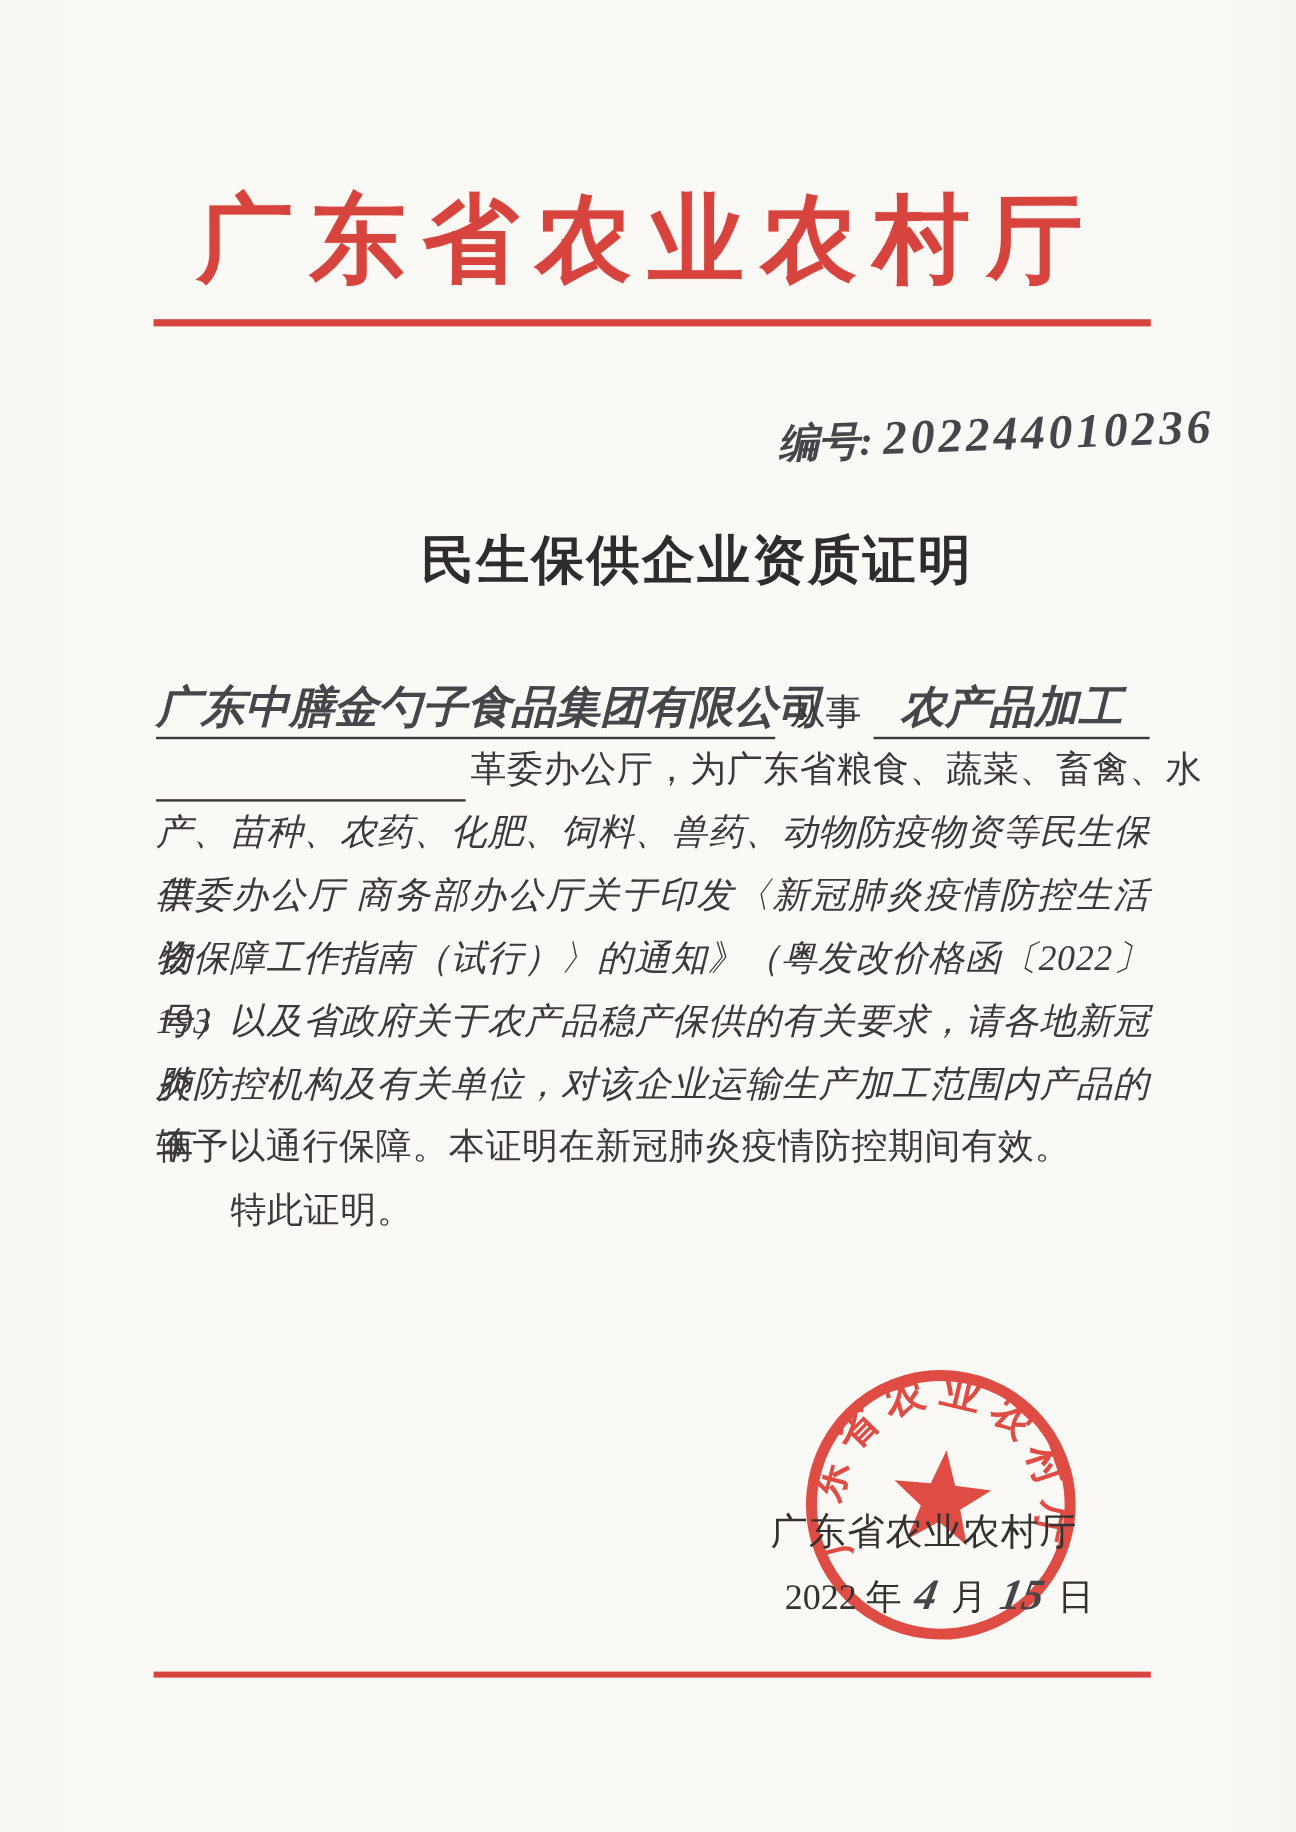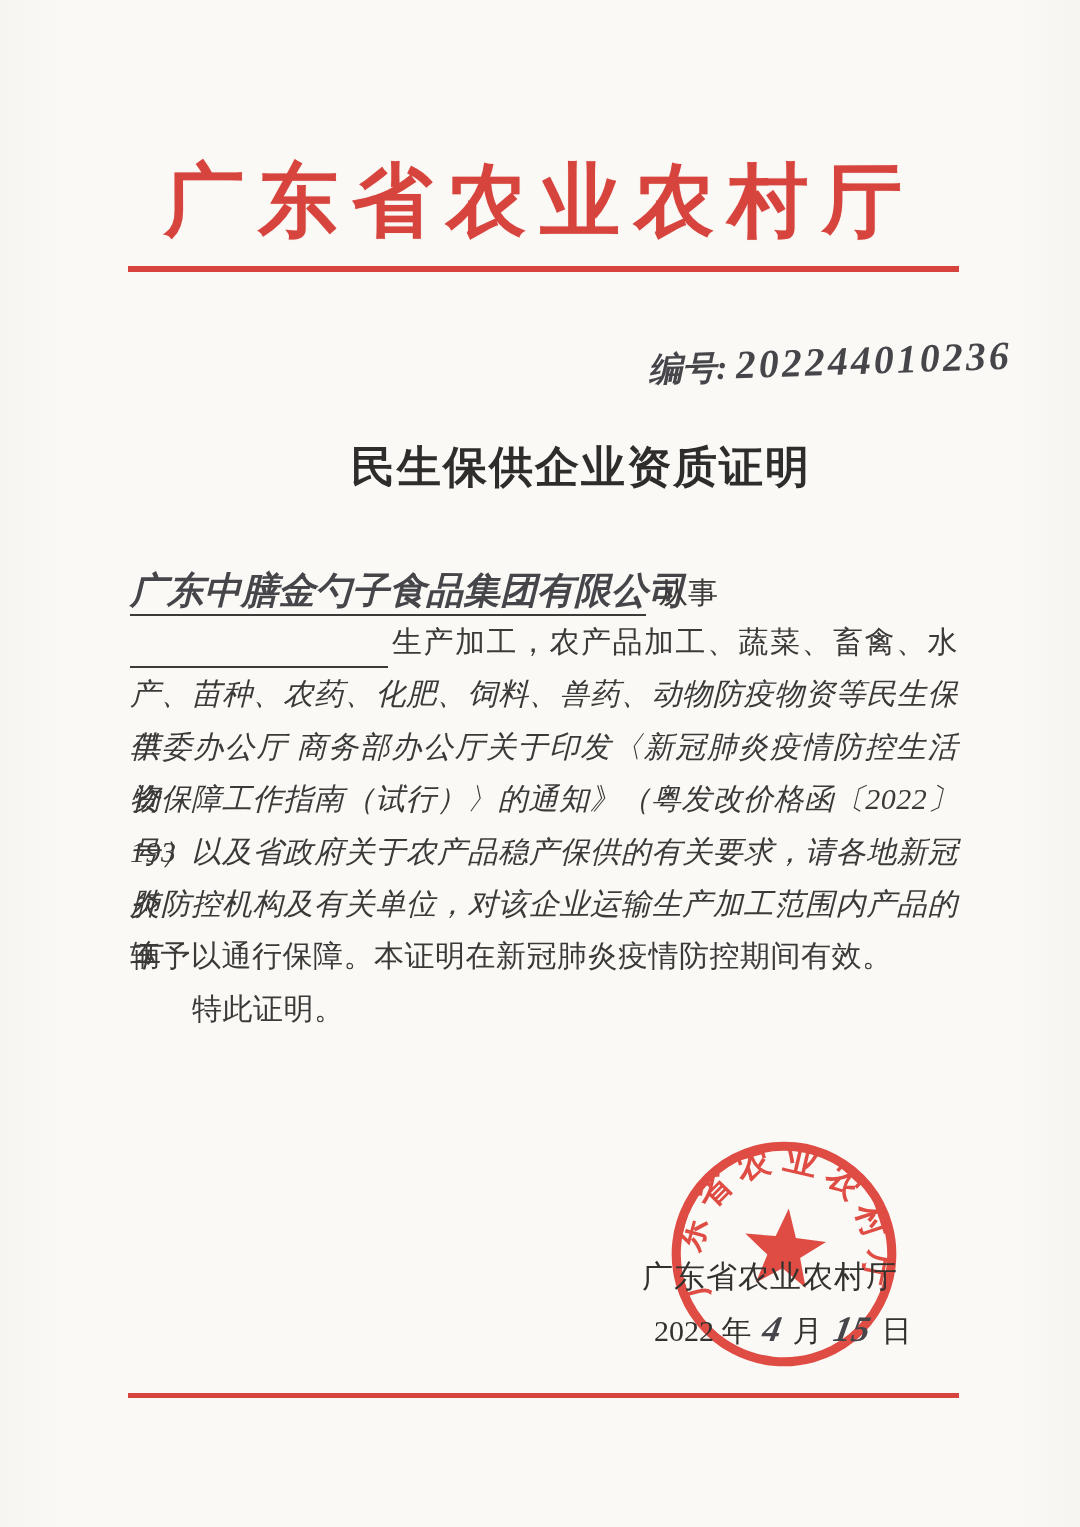--- a/index.html
+++ b/index.html
@@ -145,25 +145,26 @@
     <span class="hw-num">202244010236</span>
   </div>
 
   <div class="doc-title">民生保供企业资质证明</div>
 
   <div class="body-block">
 
     <div class="fill-row">
       <span class="blank company-blank hw">广东中膳金勺子食品集团有限公司</span>
       <span class="engages">从事</span>
+      <span class="blank business-blank hw">农产品加工</span>
     </div>
 
     <div class="bline lead-blank">
       <span class="blank-short"></span>
-      <span class="after-blank">生产加工，农产品加工、蔬菜、畜禽、水</span>
+      <span class="after-blank">革委办公厅，为广东省粮食、蔬菜、畜禽、水</span>
     </div>
 
     <div class="bline just">产、苗种、农药、化肥、饲料、兽药、动物防疫物资等民生保供</div>
     <div class="bline just">革委办公厅 商务部办公厅关于印发〈新冠肺炎疫情防控生活物</div>
     <div class="bline just">资保障工作指南（试行）〉的通知》（粤发改价格函〔2022〕193</div>
     <div class="bline just">号）以及省政府关于农产品稳产保供的有关要求，请各地新冠肺</div>
     <div class="bline just">炎防控机构及有关单位，对该企业运输生产加工范围内产品的车</div>
     <div class="bline">辆予以通行保障。本证明在新冠肺炎疫情防控期间有效。</div>
     <div class="bline closing">特此证明。</div>
   </div>

